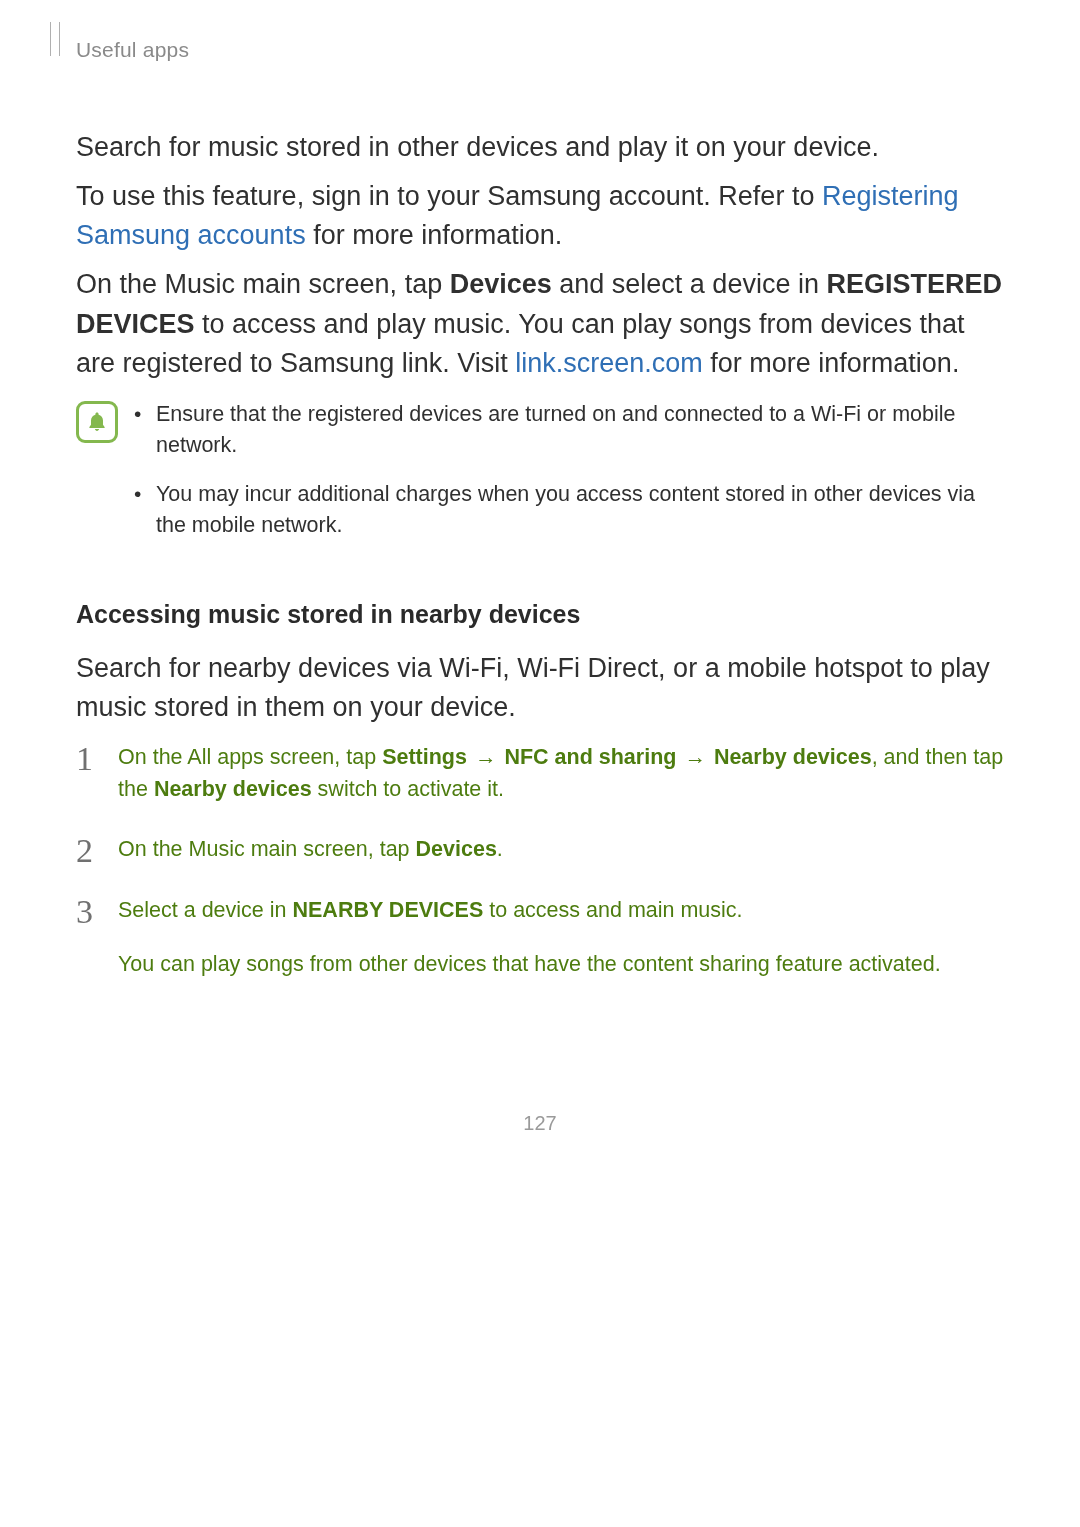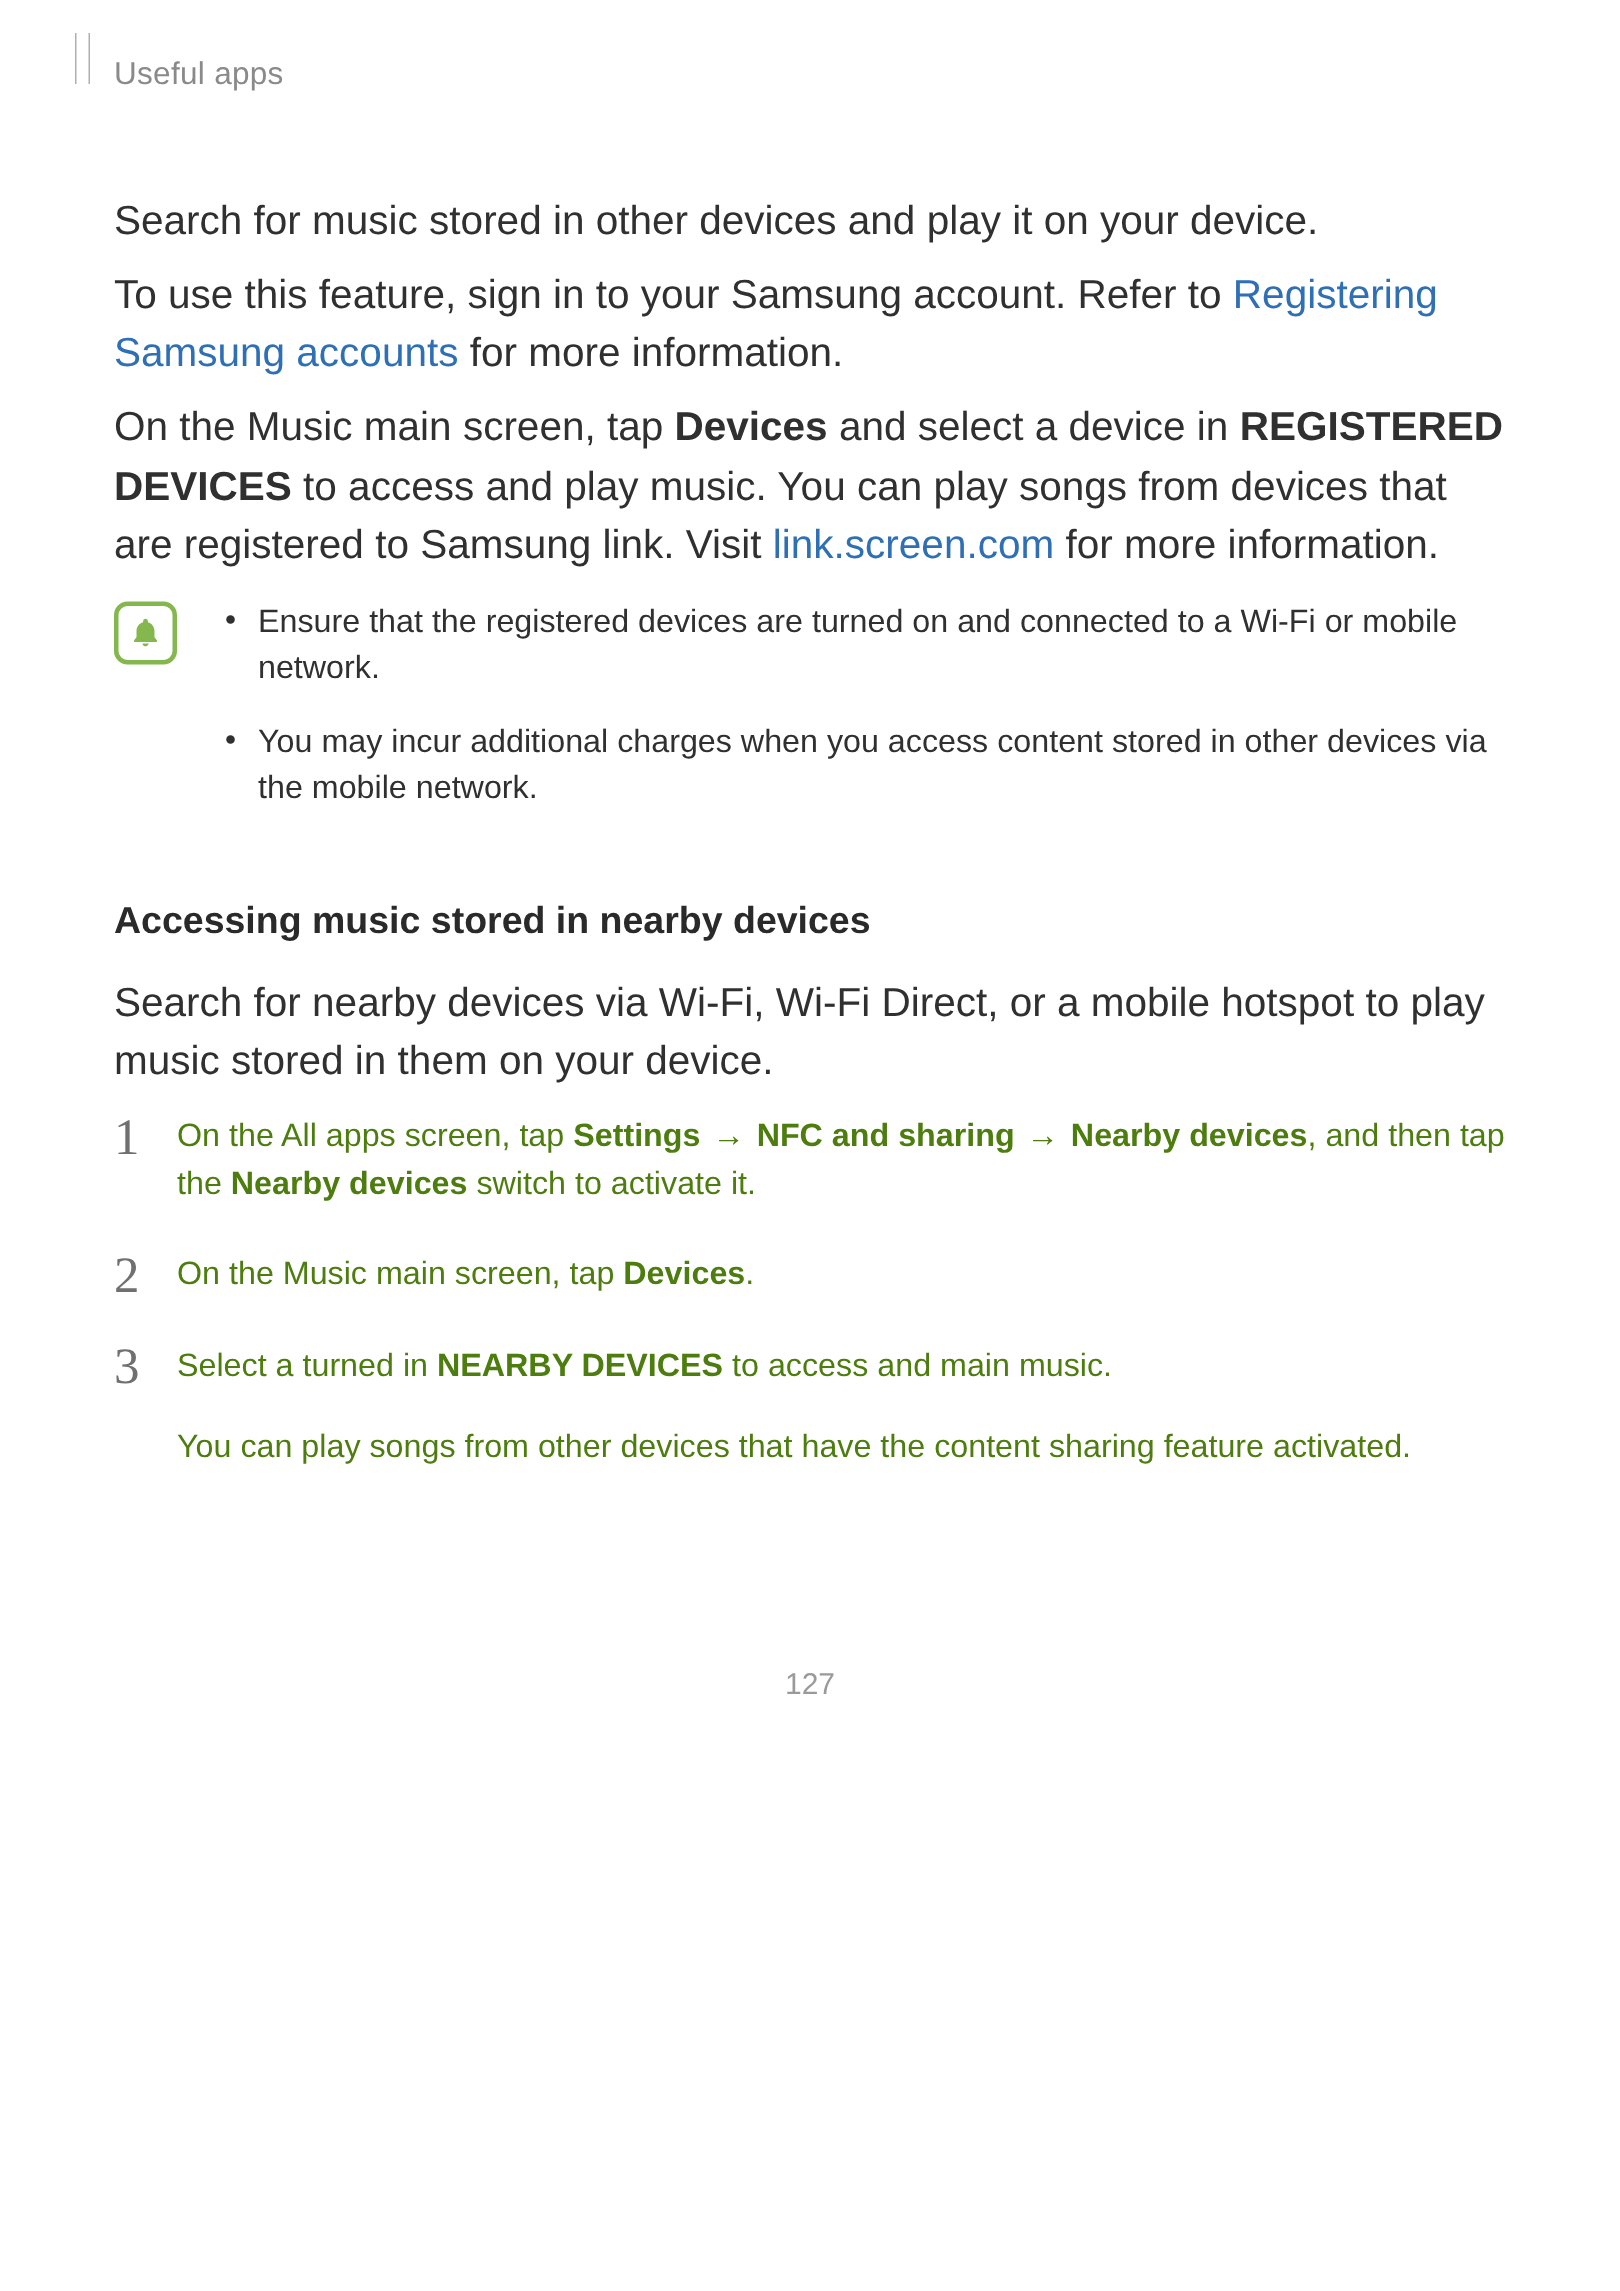--- a/index.html
+++ b/index.html
@@ -65,21 +65,20 @@
       color: #2f6fb5;
       text-decoration: none;
     }
     .para-block {
       margin-bottom: 12px;
     }
     .note-block {
       display: flex;
       margin-top: 16px;
       margin-bottom: 16px;
-      gap: 16px;
     }
     .note-icon-cell {
       width: 56px;
       flex: 0 0 56px;
       padding-top: 2px;
     }
     .note-icon {
       width: 42px;
       height: 42px;
       border: 3px solid #84b84e;
@@ -195,20 +194,20 @@
   <p class="body para-block">Search for nearby devices via Wi-Fi, Wi-Fi Direct, or a mobile hotspot to play music stored in them on your device.</p>
 
   <ol class="steps">
     <li>
       <span>On the All apps screen, tap </span><span class="bold">Settings</span><span class="arrow"> → </span><span class="bold">NFC and sharing</span><span class="arrow"> → </span><span class="bold">Nearby devices</span><span>, and then tap the </span><span class="bold">Nearby devices</span><span> switch to activate it.</span>
     </li>
     <li>
       <span>On the Music main screen, tap </span><span class="bold">Devices</span><span>.</span>
     </li>
     <li>
-      <span>Select a turned in </span><span class="bold">NEARBY DEVICES</span><span> to access and main music.</span>
+      <span>Select a device in </span><span class="bold">NEARBY DEVICES</span><span> to access and main music.</span>
       <span class="step-sub">You can play songs from other devices that have the content sharing feature activated.</span>
     </li>
   </ol>
 
   <div class="page-number">127</div>
 
 </div>
 
 </body></html>

